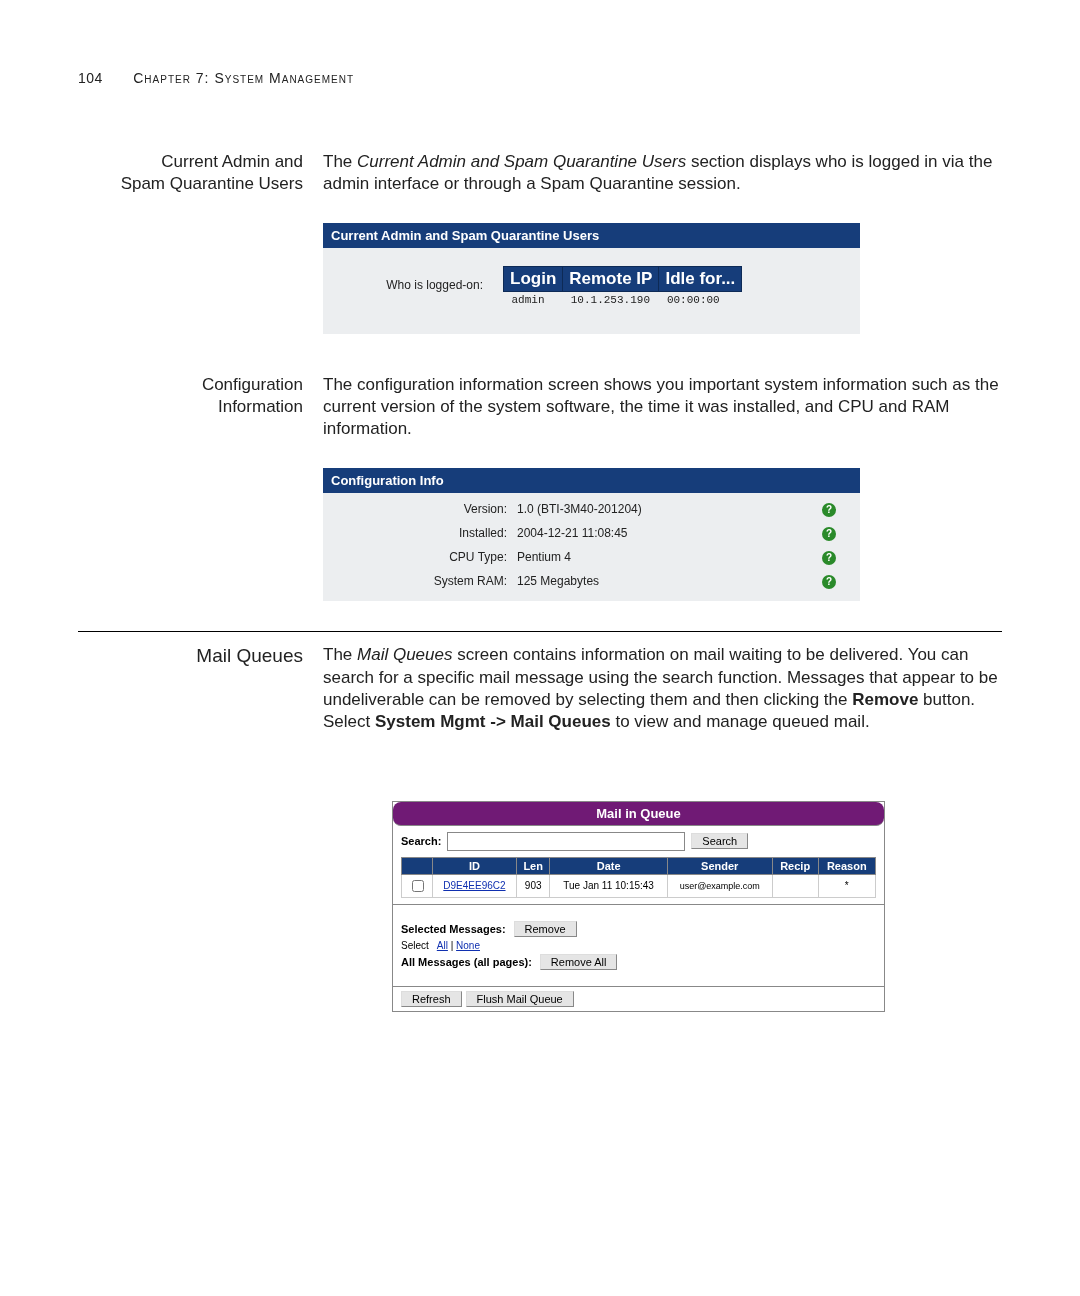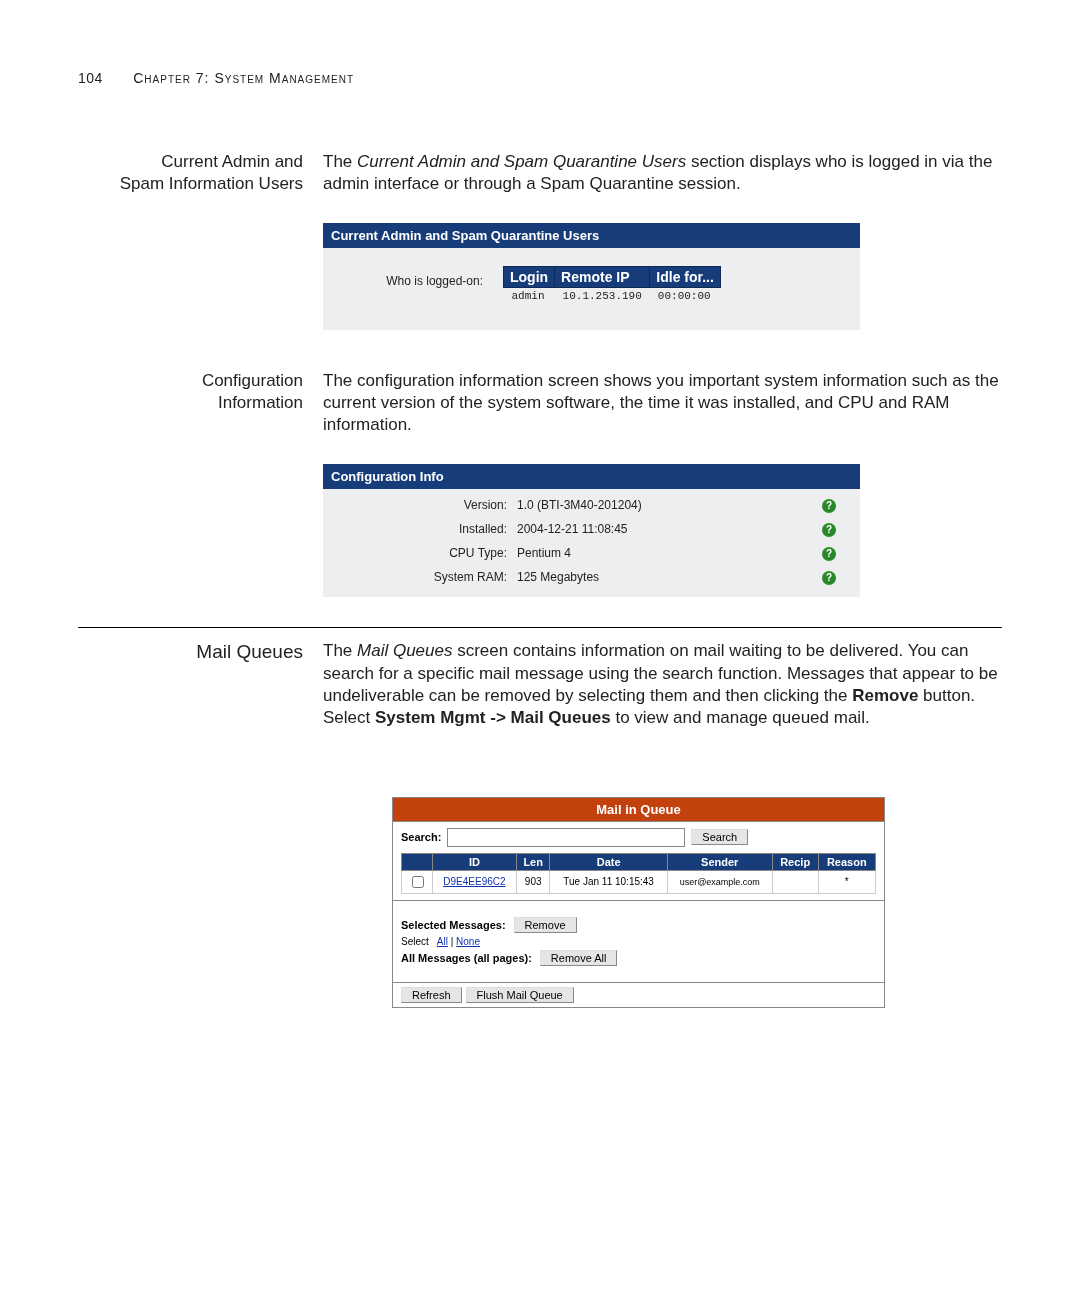--- a/index.html
+++ b/index.html
@@ -69,21 +69,21 @@
     text-align: right;
     font-size: 12px;
     padding-right: 20px;
     color:#222;
   }
   .mini-table { border-collapse: collapse; font-size: 11px; }
   .mini-table th {
     background: #163d7a;
     color: #fff;
     font-weight: bold;
-    font-size: 14px;
+    font-size: 17px;
     padding: 2px 6px;
     border: 1px solid #0d2a56;
     text-align: left;
   }
   .mini-table td {
     padding: 2px 8px;
     font-family: "Courier New", monospace;
     font-size: 11px;
   }
 
@@ -119,27 +119,28 @@
   .mq-wrap {
     margin: 50px 0 0 314px;
     width: 491px;
     border: 1px solid #888;
     font-family: Arial, sans-serif;
     font-size: 11px;
     color: #000;
     background: #fff;
   }
   .mq-head {
-    background: #c2410c;
+    background: #701a75;
     color: #fff;
     font-weight: bold;
     text-align: center;
     font-size: 13px;
     padding: 4px 0;
     border-bottom: 1px solid #888;
+    border-radius: 8px;
   }
   .mq-inner { padding: 6px 8px; }
   .mq-search-row { display: flex; align-items: center; gap: 6px; margin-bottom: 6px; }
   .mq-search-row label { font-weight: bold; font-size: 11px; }
   .mq-search-row input[type=text] {
     flex: 1; height: 17px;
     border: 1px solid #888;
     font-size: 11px;
     padding: 0 3px;
     background:#fff;
@@ -189,21 +190,21 @@
 <div class="page">
 
   <div class="header">
     <span class="pagenum">104</span>
     <span class="sc">Chapter 7: System Management</span>
   </div>
 
   <div class="block">
     <div class="sidehead">
       <span>Current Admin and</span><br>
-      <span>Spam Information Users</span>
+      <span>Spam Quarantine Users</span>
     </div>
     <div class="bodytext">
       <span>The </span><span class="italic">Current Admin and Spam Quarantine Users</span><span> section displays who is logged in via the admin interface or through a Spam Quarantine session.</span>
     </div>
   </div>
 
   <div class="panel-wrap">
     <div class="panel-head">Current Admin and Spam Quarantine Users</div>
     <div class="panel-body">
       <div class="inner-row">

